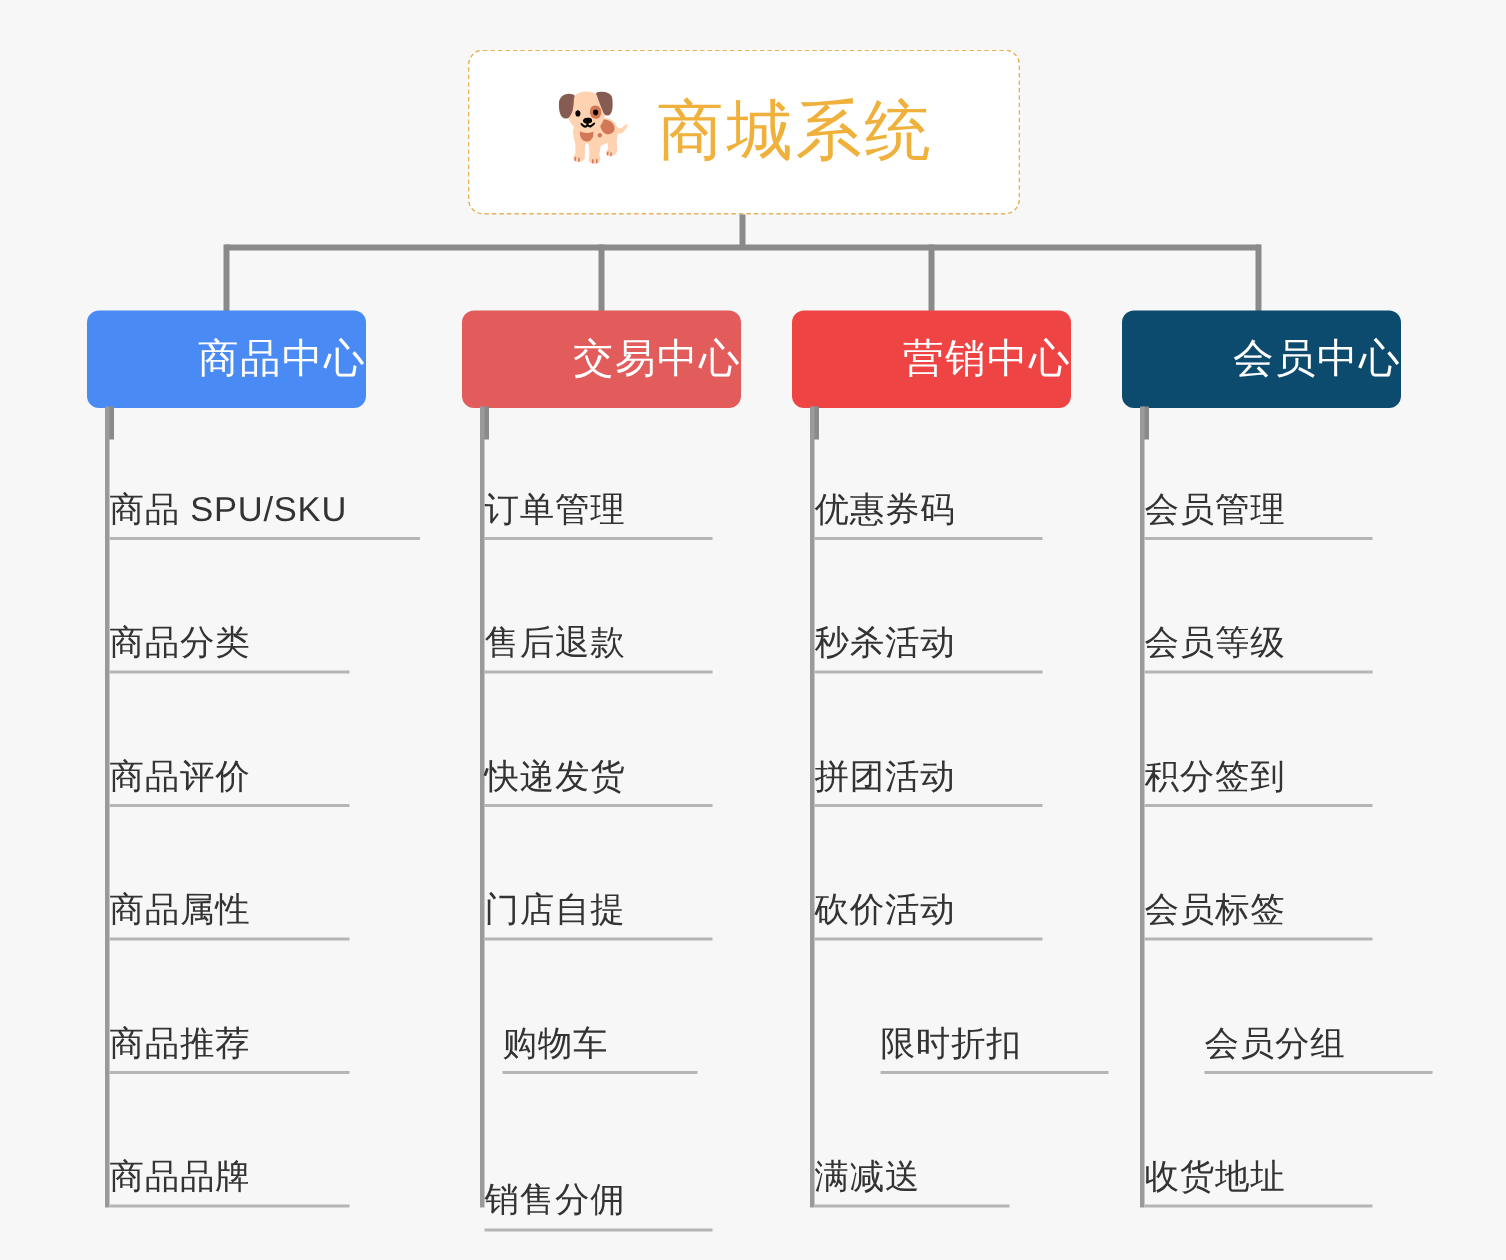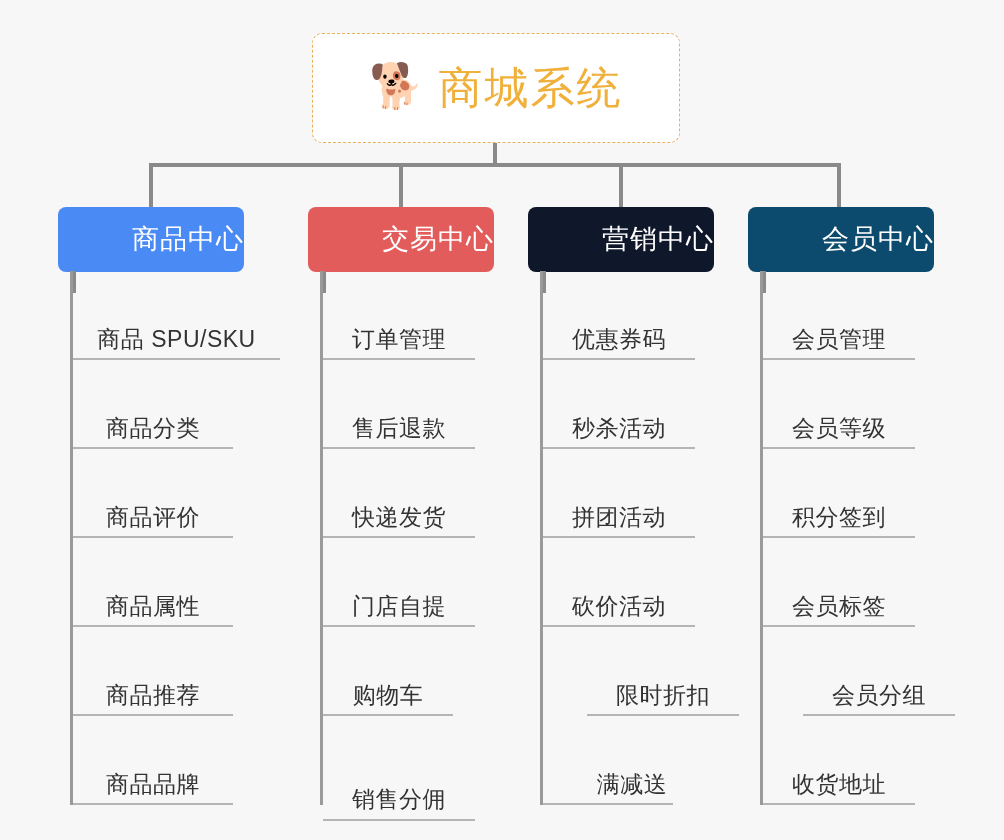--- a/index.html
+++ b/index.html
@@ -91,21 +91,20 @@
     background: #9a9a9a;
   }
   .leaf-item {
     position: absolute;
     left: 3px;
     height: 89px;
     box-sizing: border-box;
     border-bottom: 2px solid #b5b5b5;
     display: flex;
     align-items: flex-end;
-    justify-content: center;
     padding-bottom: 4px;
   }
   .leaf-label {
     font-size: 23px;
     color: #333333;
     white-space: nowrap;
     line-height: 1.25;
     letter-spacing: 0.5px;
   }
 </style>
@@ -165,29 +164,29 @@
       </div>
     <div class="leaf-item" style="top:89px;  width:152px;">
         <span class="leaf-label">售后退款</span>
       </div>
     <div class="leaf-item" style="top:178px; width:152px;">
         <span class="leaf-label">快递发货</span>
       </div>
     <div class="leaf-item" style="top:267px; width:152px;">
         <span class="leaf-label">门店自提</span>
       </div>
-    <div class="leaf-item" style="top:356px; width:130px;">
+    <div class="leaf-item" style="top:356px; width:130px;margin-left:12px;">
         <span class="leaf-label">购物车</span>
       </div>
     <div class="leaf-item" style="top:461px; width:152px;font-family:Liberation Serif, serif;">
         <span class="leaf-label">销售分佣</span>
       </div>
   </div>
 
-  <div class="cat-box" style="left:528px; top:207px; width:186px; background:#0f172a;">
+  <div class="cat-box" style="left:528px; top:207px; width:186px; background:#ef4444;">
     <span class="cat-label">营销中心</span>
   </div>
   <div class="conn conn-v" style="left:542px; top:271px; height:22px;"></div>
 
   <div class="leaf-col" style="left:540px; width:175px;">
     <div class="leaf-spine" style="height:534px;"></div>
     <div class="leaf-item" style="top:0px;   width:152px;">
         <span class="leaf-label">优惠券码</span>
       </div>
     <div class="leaf-item" style="top:89px;  width:152px;">
@@ -195,21 +194,21 @@
       </div>
     <div class="leaf-item" style="top:178px; width:152px;">
         <span class="leaf-label">拼团活动</span>
       </div>
     <div class="leaf-item" style="top:267px; width:152px;">
         <span class="leaf-label">砍价活动</span>
       </div>
     <div class="leaf-item" style="top:356px; width:152px;margin-left:44px;">
         <span class="leaf-label">限时折扣</span>
       </div>
-    <div class="leaf-item" style="top:445px; width:130px;padding-left:48px;">
+    <div class="leaf-item" style="top:445px; width:130px;">
         <span class="leaf-label">满减送</span>
       </div>
   </div>
 
   <div class="cat-box" style="left:748px; top:207px; width:186px; background:#0c4a6e;">
     <span class="cat-label">会员中心</span>
   </div>
   <div class="conn conn-v" style="left:762px; top:271px; height:22px;"></div>
 
   <div class="leaf-col" style="left:760px; width:175px;">

